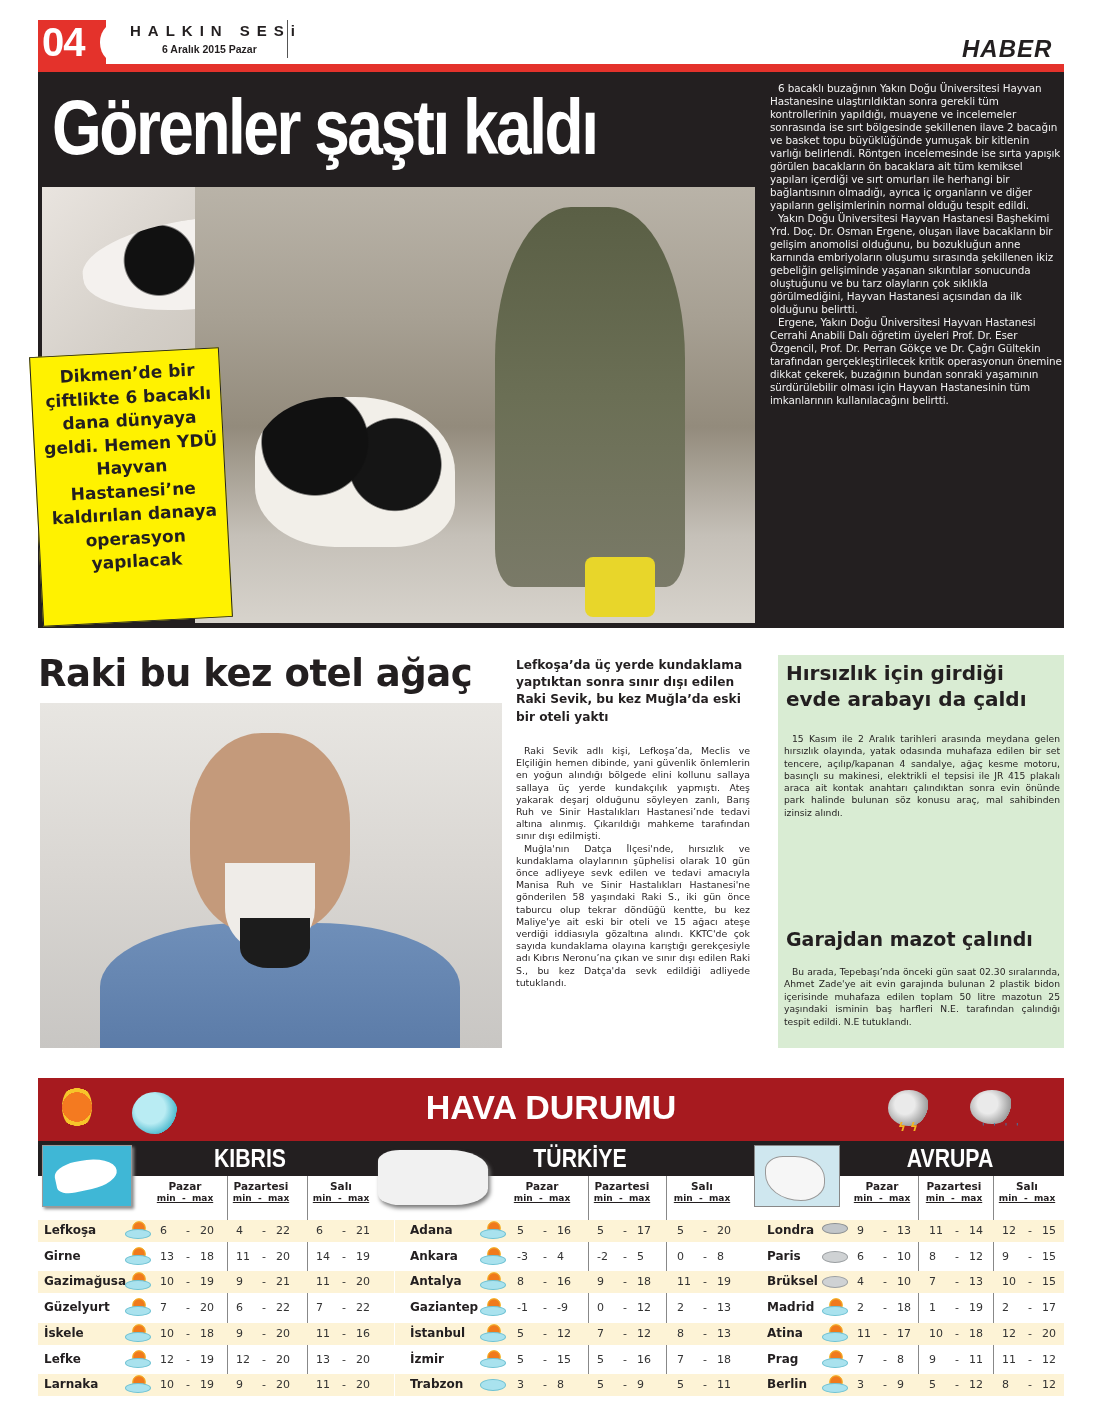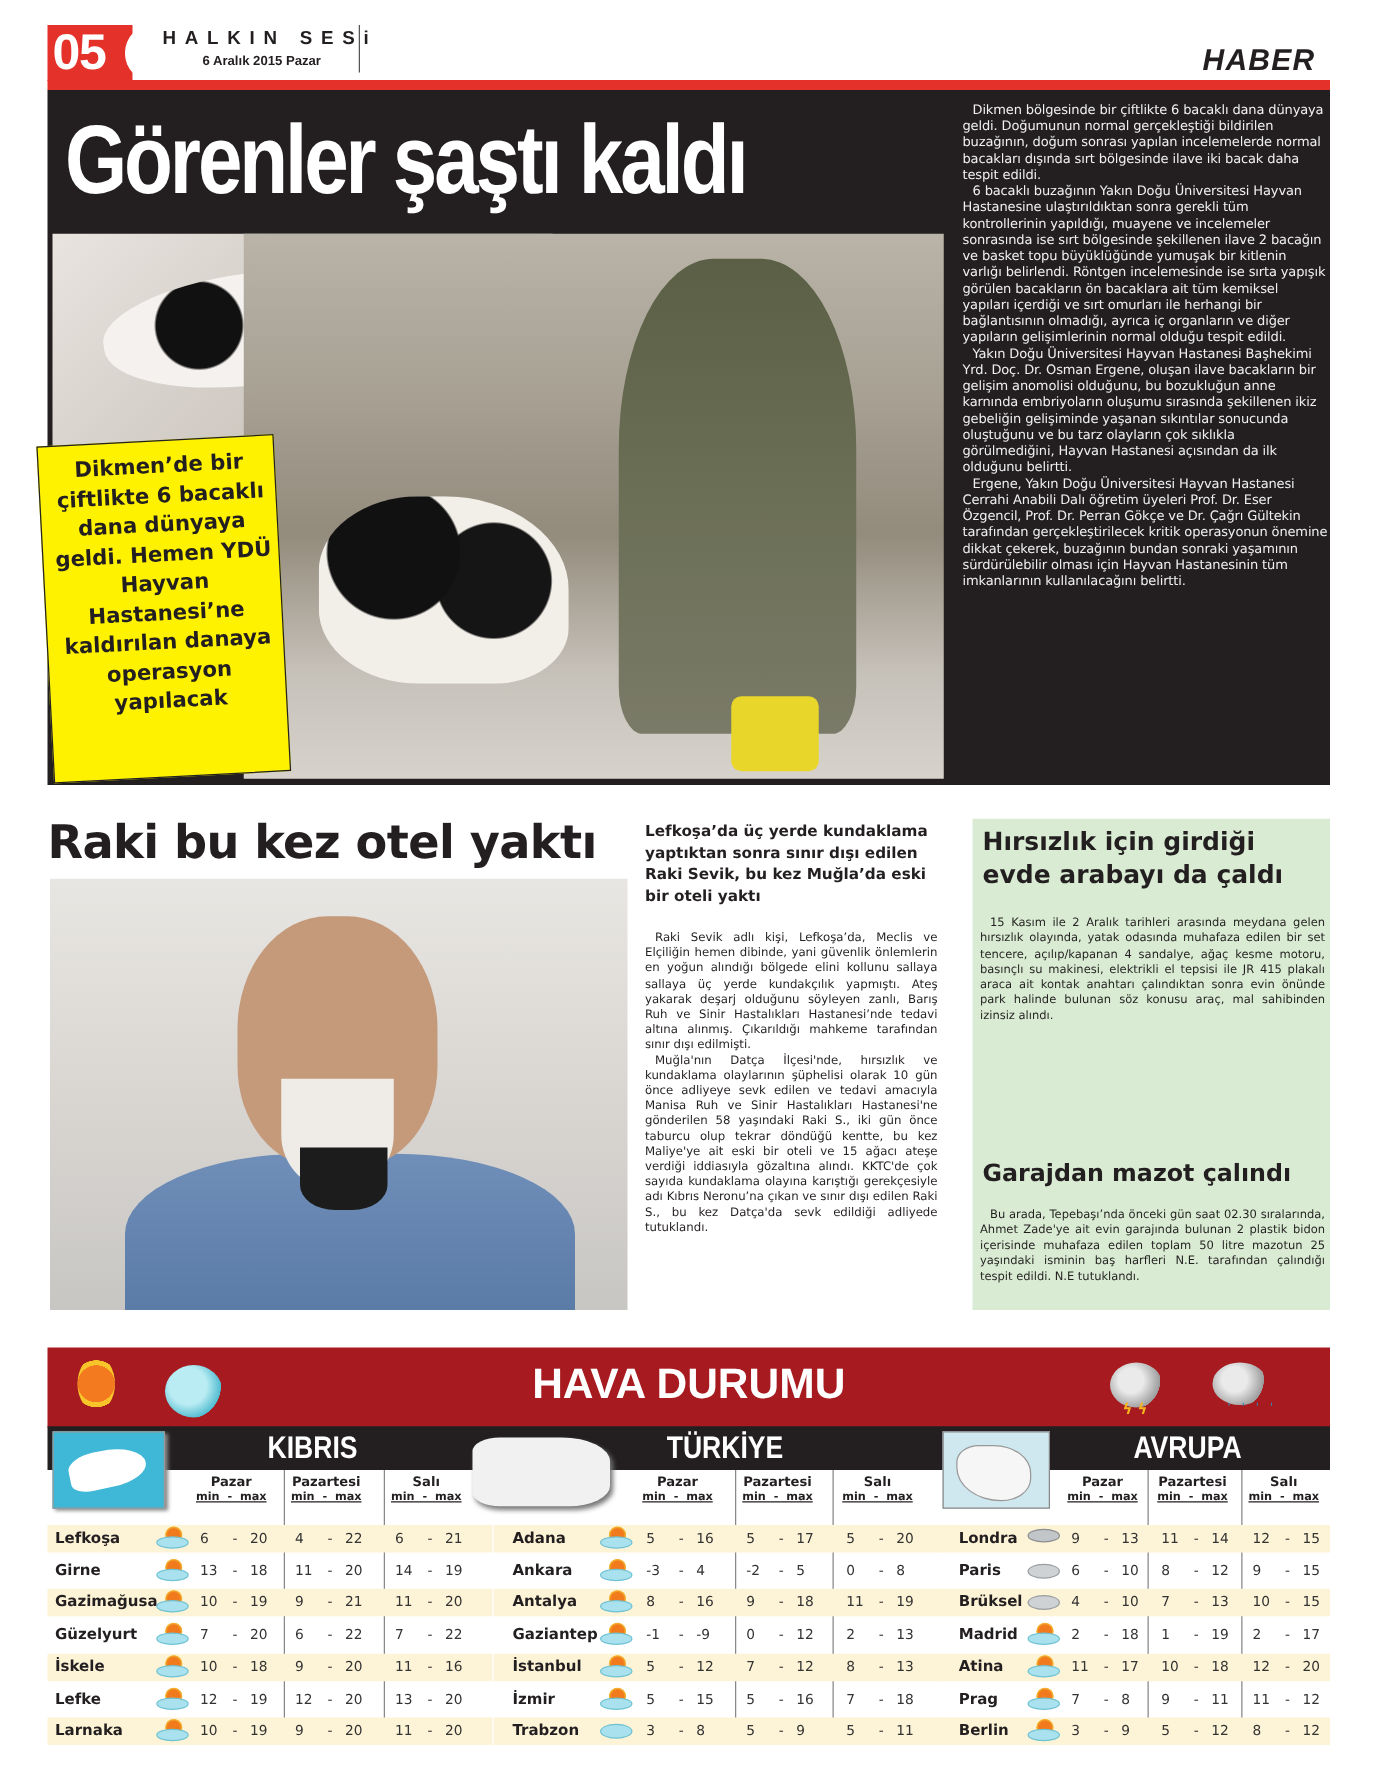--- a/index.html
+++ b/index.html
@@ -84,48 +84,47 @@
   .wicon .c { position: absolute; left: 0px; top: 8px; width: 26px; height: 10px; border-radius: 50%; background: #a9e2ee; border: 1px solid #6fc2d3; }
   .wicon.cloudy .c { background: #cfd2d4; border-color: #9a9ea1; top: 4px; height: 12px; }
   .wicon.rain .c { background: #c2c6c9; border-color: #8b8f92; top: 2px; height: 11px; }
   .wicon.trabzon .c { top: 4px; height: 12px; }
   .num { position: absolute; font-size: 11px; color: #333; }
 </style>
 </head>
 <body>
 
 <div class="mast-red-left"></div>
-<div class="page-num">05</div>
+<div class="page-num">04</div>
 <div class="mast-white-curve"></div>
 <div class="paper-name">HALKIN SESi</div>
 <div class="paper-date">6 Aralık 2015 Pazar</div>
 <div class="mast-sep"></div>
 <div class="haber">HABER</div>
 <div class="mast-red-line"></div>
 
 <div class="top-story"></div>
 <div class="headline-main">Görenler şaştı kaldı</div>
 <div class="photo-calf-lying">
     <div class="calf"></div>
   </div>
 <div class="photo-man-calf">
   <div class="man"></div>
     <div class="boots"></div>
     <div class="calf2"></div>
 </div>
 <div class="yellow-box"></div>
 <div class="yellow-text">Dikmen’de bir çiftlikte 6 bacaklı dana dünyaya geldi. Hemen YDÜ Hayvan Hastanesi’ne kaldırılan danaya operasyon yapılacak</div>
 <div class="top-body">
-  <p>Dikmen bölgesinde bir çiftlikte 6 bacaklı dana dünyaya geldi. Doğumunun normal gerçekleştiği bildirilen buzağının, doğum sonrası yapılan incelemelerde normal bacakları dışında sırt bölgesinde ilave iki bacak daha tespit edildi.</p>
   <p>6 bacaklı buzağının Yakın Doğu Üniversitesi Hayvan Hastanesine ulaştırıldıktan sonra gerekli tüm kontrollerinin yapıldığı, muayene ve incelemeler sonrasında ise sırt bölgesinde şekillenen ilave 2 bacağın ve basket topu büyüklüğünde yumuşak bir kitlenin varlığı belirlendi. Röntgen incelemesinde ise sırta yapışık görülen bacakların ön bacaklara ait tüm kemiksel yapıları içerdiği ve sırt omurları ile herhangi bir bağlantısının olmadığı, ayrıca iç organların ve diğer yapıların gelişimlerinin normal olduğu tespit edildi.</p>
   <p>Yakın Doğu Üniversitesi Hayvan Hastanesi Başhekimi Yrd. Doç. Dr. Osman Ergene, oluşan ilave bacakların bir gelişim anomolisi olduğunu, bu bozukluğun anne karnında embriyoların oluşumu sırasında şekillenen ikiz gebeliğin gelişiminde yaşanan sıkıntılar sonucunda oluştuğunu ve bu tarz olayların çok sıklıkla görülmediğini, Hayvan Hastanesi açısından da ilk olduğunu belirtti.</p>
   <p>Ergene, Yakın Doğu Üniversitesi Hayvan Hastanesi Cerrahi Anabili Dalı öğretim üyeleri Prof. Dr. Eser Özgencil, Prof. Dr. Perran Gökçe ve Dr. Çağrı Gültekin tarafından gerçekleştirilecek kritik operasyonun önemine dikkat çekerek, buzağının bundan sonraki yaşamının sürdürülebilir olması için Hayvan Hastanesinin tüm imkanlarının kullanılacağını belirtti.</p>
 </div>
 
-<div class="raki-head">Raki bu kez otel yaktı</div>
+<div class="raki-head">Raki bu kez otel ağaç</div>
 <div class="raki-photo">
   <div class="jacket"></div>
     <div class="face"></div>
     <div class="beard"></div>
     <div class="collar"></div>
 </div>
 <div class="raki-lead">Lefkoşa’da üç yerde kundaklama yaptıktan sonra sınır dışı edilen Raki Sevik, bu kez Muğla’da eski bir oteli yaktı</div>
 <div class="raki-body">
   <p>Raki Sevik adlı kişi, Lefkoşa’da, Meclis ve Elçiliğin hemen dibinde, yani güvenlik önlemlerin en yoğun alındığı bölgede elini kollunu sallaya sallaya üç yerde kundakçılık yapmıştı. Ateş yakarak deşarj olduğunu söyleyen zanlı, Barış Ruh ve Sinir Hastalıkları Hastanesi’nde tedavi altına alınmış. Çıkarıldığı mahkeme tarafından sınır dışı edilmişti.</p>
   <p>Muğla'nın Datça İlçesi'nde, hırsızlık ve kundaklama olaylarının şüphelisi olarak 10 gün önce adliyeye sevk edilen ve tedavi amacıyla Manisa Ruh ve Sinir Hastalıkları Hastanesi'ne gönderilen 58 yaşındaki Raki S., iki gün önce taburcu olup tekrar döndüğü kentte, bu kez Maliye'ye ait eski bir oteli ve 15 ağacı ateşe verdiği iddiasıyla gözaltına alındı. KKTC'de çok sayıda kundaklama olayına karıştığı gerekçesiyle adı Kıbrıs Neronu’na çıkan ve sınır dışı edilen Raki S., bu kez Datça'da sevk edildiği adliyede tutuklandı.</p>

